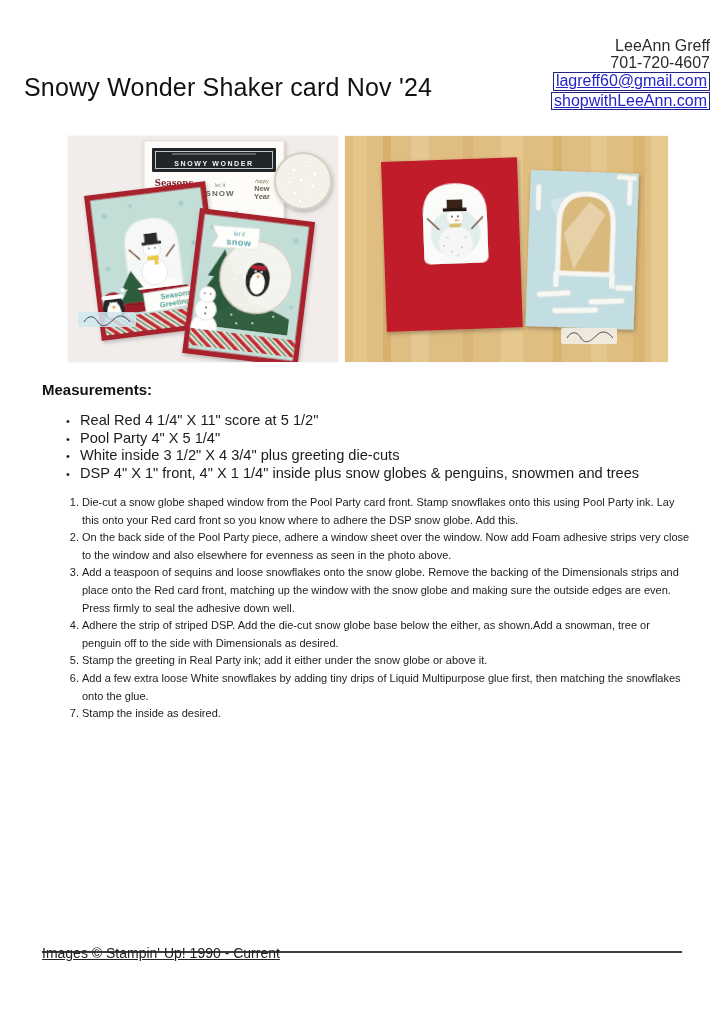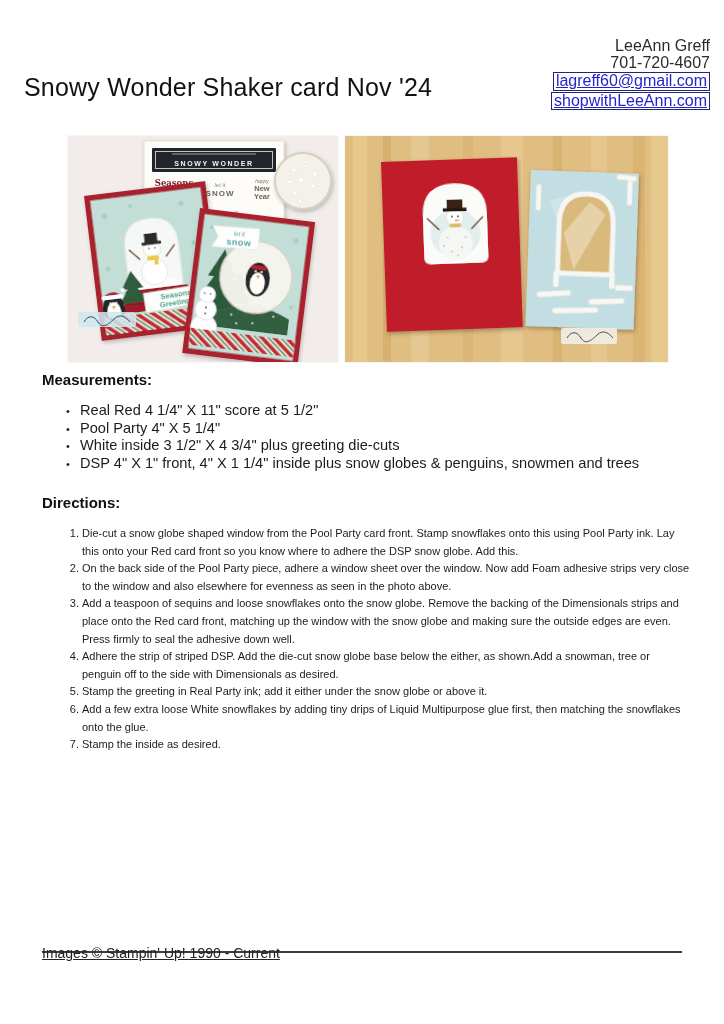--- a/index.html
+++ b/index.html
@@ -14,21 +14,21 @@
   .contact a { display:inline-block; color:#2424cc; text-decoration:underline; border:1px solid #23237e; padding:0 2px; margin-top:1px;margin-left:34px; }
 
   
   .photo { position:absolute; top:136px; box-shadow:0 0 0 1px rgba(0,0,0,0.03); }
   .photo.left  { left:68px; }
   .photo.right { left:345px; }
   svg { display:block; }
 
   
   .section h2 { font-size:15px; font-weight:700; color:#111; margin:0 0 14px 0; }
-  .measurements { position:absolute; left:42px; top:371px; width:644px; }
+  .measurements { position:absolute; left:42px; top:381px; width:644px; }
   .measurements ul { list-style:none; margin:0 0 0 22px; }
   .measurements li { position:relative; padding-left:16px; font-size:14.6px; line-height:17.6px; color:#1c1c1c; }
   .measurements li::before { content:"•"; position:absolute; left:2px; top:1px; font-size:11px; color:#222; }
 
   .directions { position:absolute; left:42px; top:494px; width:648px; }
   .directions ol { margin:0 0 0 20px; padding-left:20px; }
   .directions li { font-size:11px; line-height:17.6px; color:#1c1c1c; width:608px; }
 
   
   .footer-rule { position:absolute; left:42px; top:951px; width:640px; height:2px; background:#3d3d3d; }
@@ -318,21 +318,20 @@
     <h2>Measurements:</h2>
     <ul>
       <li>Real Red 4 1/4" X 11" score at 5 1/2"</li>
       <li>Pool Party 4" X 5 1/4"</li>
       <li>White inside 3 1/2" X 4 3/4" plus greeting die-cuts</li>
       <li>DSP 4" X 1" front, 4" X 1 1/4" inside plus snow globes &amp; penguins, snowmen and trees</li>
     </ul>
   </div>
 
   <div class="section directions">
-    <h2>Directions:</h2>
     <ol>
       <li>Die-cut a snow globe shaped window from the Pool Party card front. Stamp snowflakes onto this using Pool Party ink. Lay this onto your Red card front so you know where to adhere the DSP snow globe. Add this.</li>
       <li>On the back side of the Pool Party piece, adhere a window sheet over the window. Now add Foam adhesive strips very close to the window and also elsewhere for evenness as seen in the photo above.</li>
       <li>Add a teaspoon of sequins and loose snowflakes onto the snow globe. Remove the backing of the Dimensionals strips and place onto the Red card front, matching up the window with the snow globe and making sure the outside edges are even. Press firmly to seal the adhesive down well.</li>
       <li>Adhere the strip of striped DSP. Add the die-cut snow globe base below the either, as shown.Add a snowman, tree or penguin off to the side with Dimensionals as desired.</li>
       <li>Stamp the greeting in Real Party ink; add it either under the snow globe or above it.</li>
       <li>Add a few extra loose White snowflakes by adding tiny drips of Liquid Multipurpose glue first, then matching the snowflakes onto the glue.</li>
       <li>Stamp the inside as desired.</li>
     </ol>
   </div>

